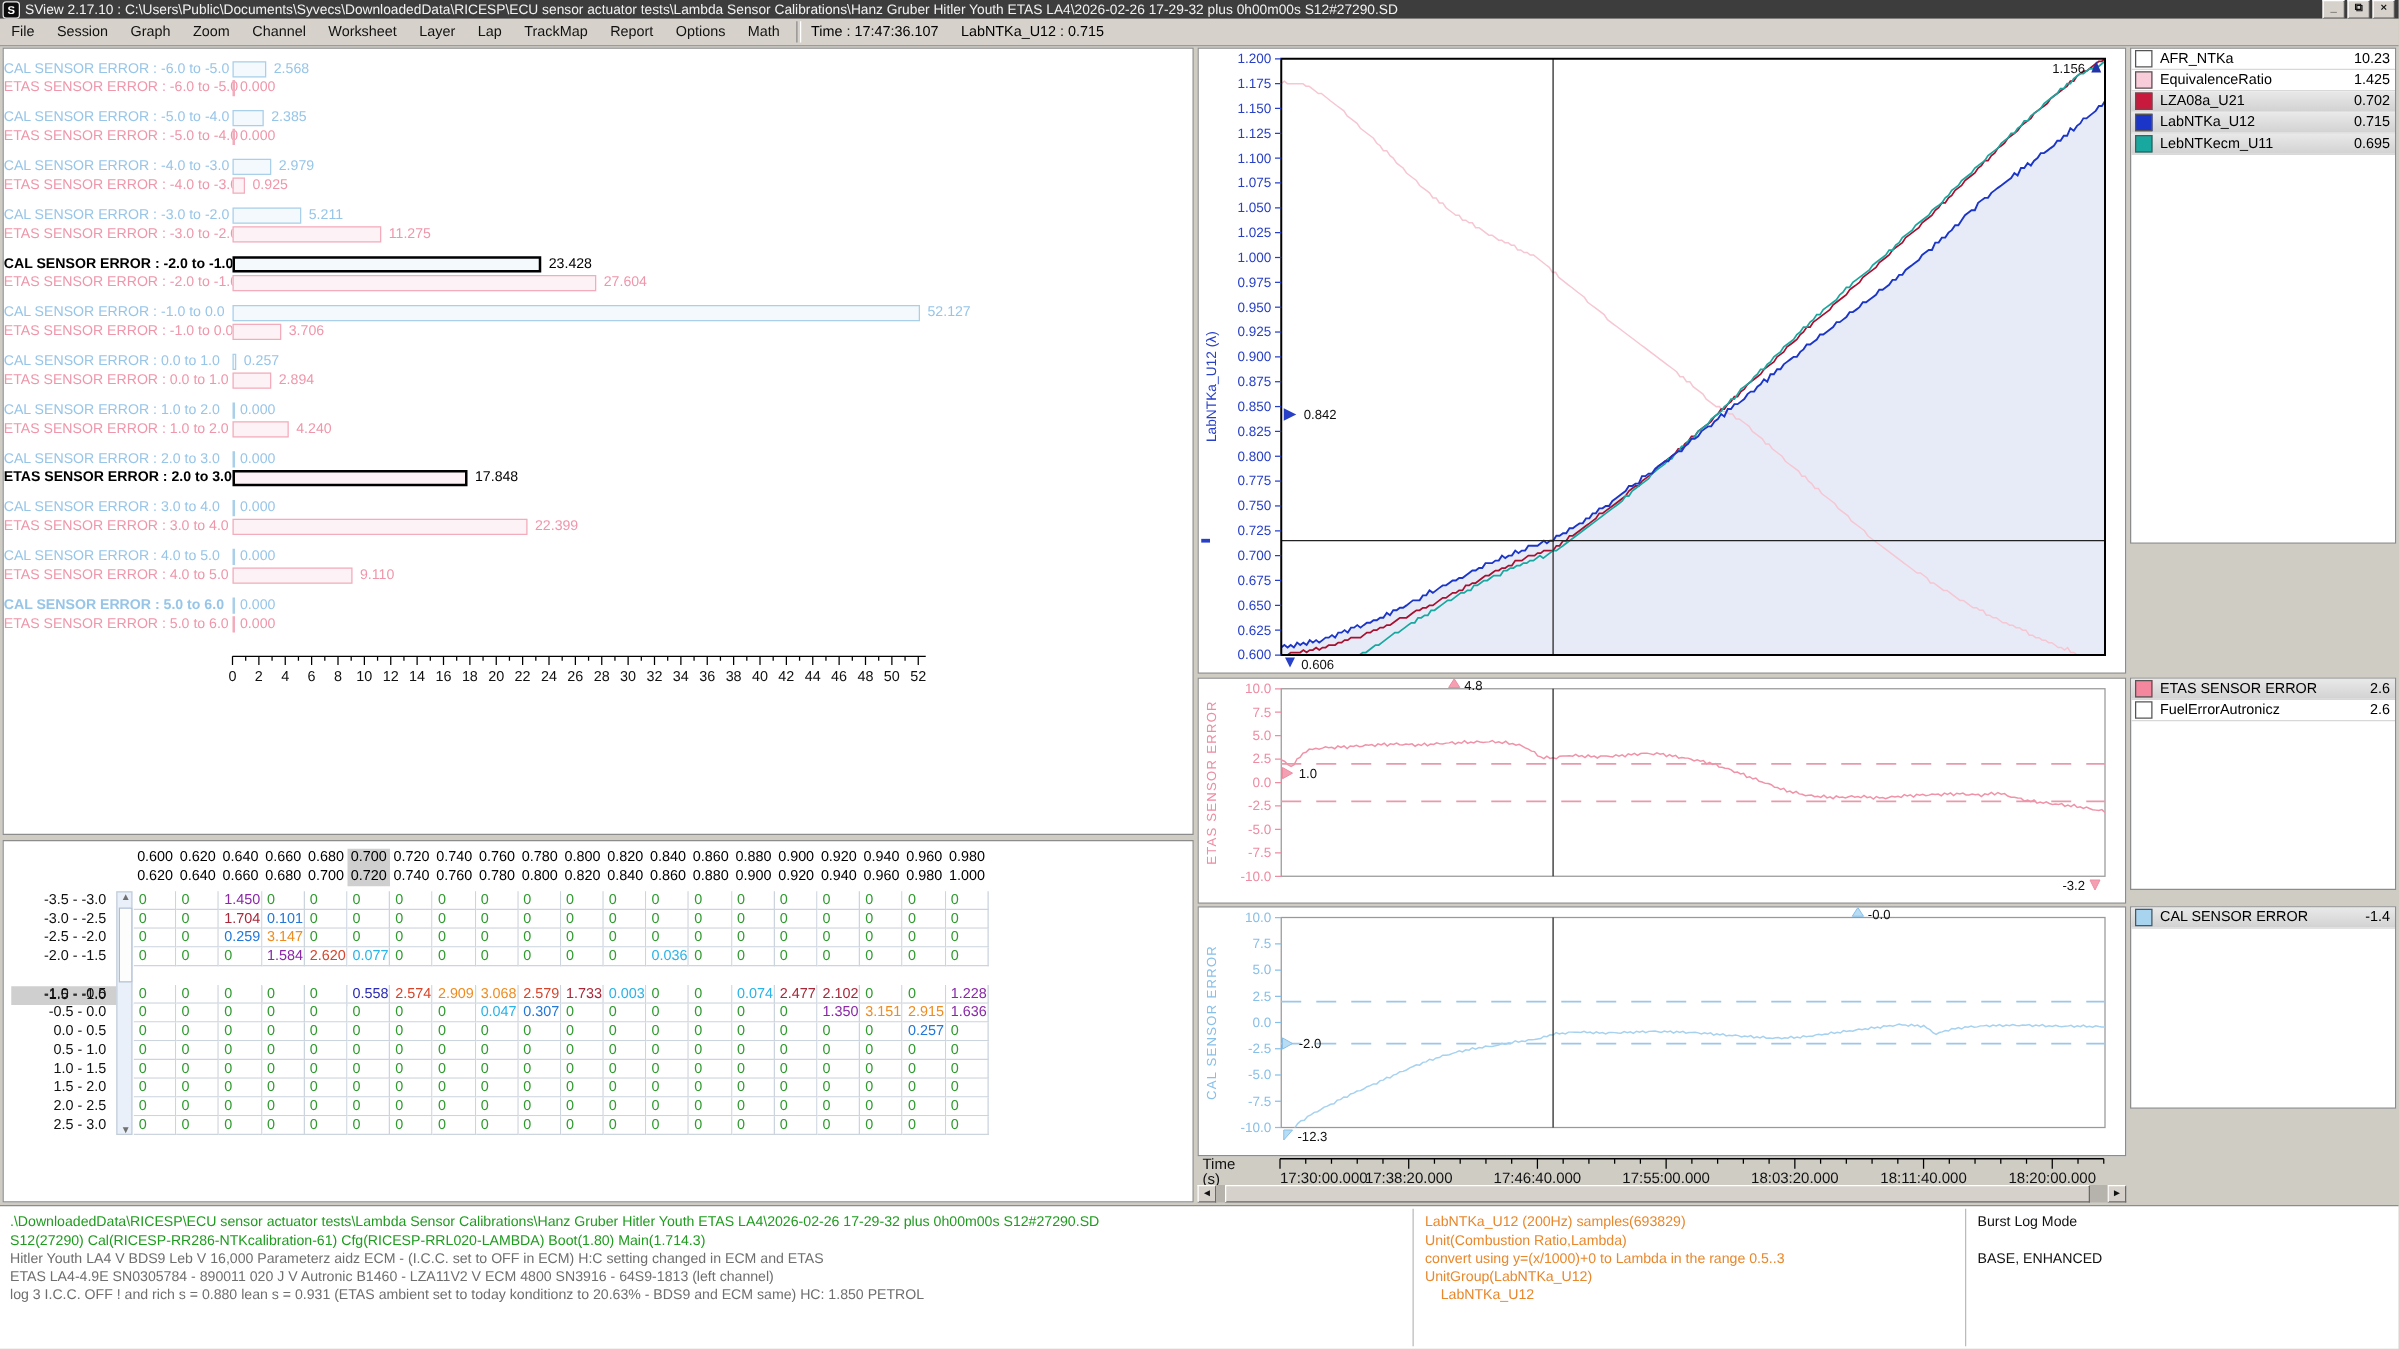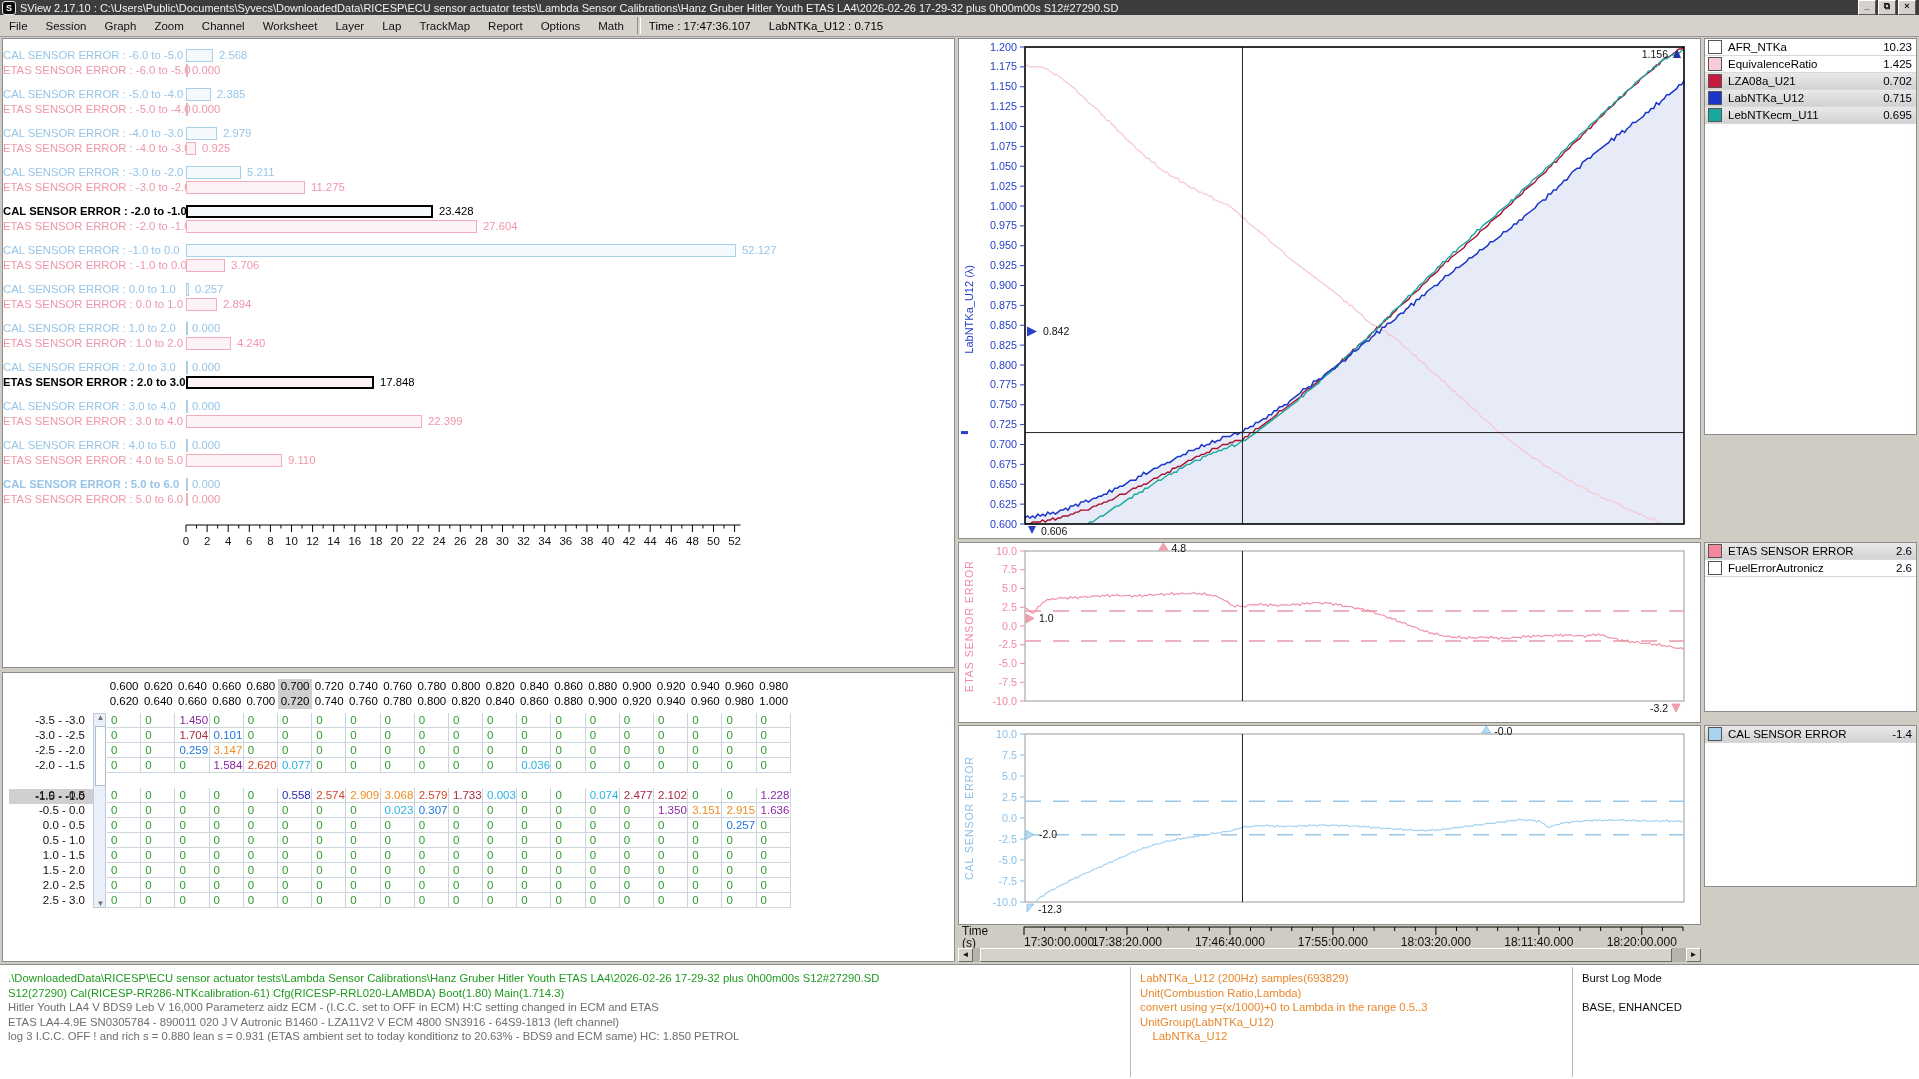--- a/index.html
+++ b/index.html
@@ -419,21 +419,21 @@
       <div class="tlabel" style="height: 15px; line-height: 15px; background: transparent;">-0.5 -   0.0</div>
       <div class="tgap"></div>
       <div class="tcell" style="height: 15px; line-height: 15px; color: rgb(47, 155, 47); background: rgb(255, 255, 255); outline: none;">0</div>
       <div class="tcell" style="height: 15px; line-height: 15px; color: rgb(47, 155, 47); background: rgb(255, 255, 255); outline: none;">0</div>
       <div class="tcell" style="height: 15px; line-height: 15px; color: rgb(47, 155, 47); background: rgb(255, 255, 255); outline: none;">0</div>
       <div class="tcell" style="height: 15px; line-height: 15px; color: rgb(47, 155, 47); background: rgb(255, 255, 255); outline: none;">0</div>
       <div class="tcell" style="height: 15px; line-height: 15px; color: rgb(47, 155, 47); background: rgb(255, 255, 255); outline: none;">0</div>
       <div class="tcell" style="height: 15px; line-height: 15px; color: rgb(47, 155, 47); background: rgb(255, 255, 255); outline: none;">0</div>
       <div class="tcell" style="height: 15px; line-height: 15px; color: rgb(47, 155, 47); background: rgb(255, 255, 255); outline: none;">0</div>
       <div class="tcell" style="height: 15px; line-height: 15px; color: rgb(47, 155, 47); background: rgb(255, 255, 255); outline: none;">0</div>
-      <div class="tcell" style="height: 15px; line-height: 15px; color: rgb(42, 179, 232); background: rgb(255, 255, 255); outline: none;">0.023</div>
+      <div class="tcell" style="height: 15px; line-height: 15px; color: rgb(42, 179, 232); background: rgb(255, 255, 255); outline: none;">0.047</div>
       <div class="tcell" style="height: 15px; line-height: 15px; color: rgb(34, 119, 216); background: rgb(255, 255, 255); outline: none;">0.307</div>
       <div class="tcell" style="height: 15px; line-height: 15px; color: rgb(47, 155, 47); background: rgb(255, 255, 255); outline: none;">0</div>
       <div class="tcell" style="height: 15px; line-height: 15px; color: rgb(47, 155, 47); background: rgb(255, 255, 255); outline: none;">0</div>
       <div class="tcell" style="height: 15px; line-height: 15px; color: rgb(47, 155, 47); background: rgb(255, 255, 255); outline: none;">0</div>
       <div class="tcell" style="height: 15px; line-height: 15px; color: rgb(47, 155, 47); background: rgb(255, 255, 255); outline: none;">0</div>
       <div class="tcell" style="height: 15px; line-height: 15px; color: rgb(47, 155, 47); background: rgb(255, 255, 255); outline: none;">0</div>
       <div class="tcell" style="height: 15px; line-height: 15px; color: rgb(47, 155, 47); background: rgb(255, 255, 255); outline: none;">0</div>
       <div class="tcell" style="height: 15px; line-height: 15px; color: rgb(138, 40, 168); background: rgb(255, 255, 255); outline: none;">1.350</div>
       <div class="tcell" style="height: 15px; line-height: 15px; color: rgb(239, 140, 31); background: rgb(255, 255, 255); outline: none;">3.151</div>
       <div class="tcell" style="height: 15px; line-height: 15px; color: rgb(239, 140, 31); background: rgb(255, 255, 255); outline: none;">2.915</div>

